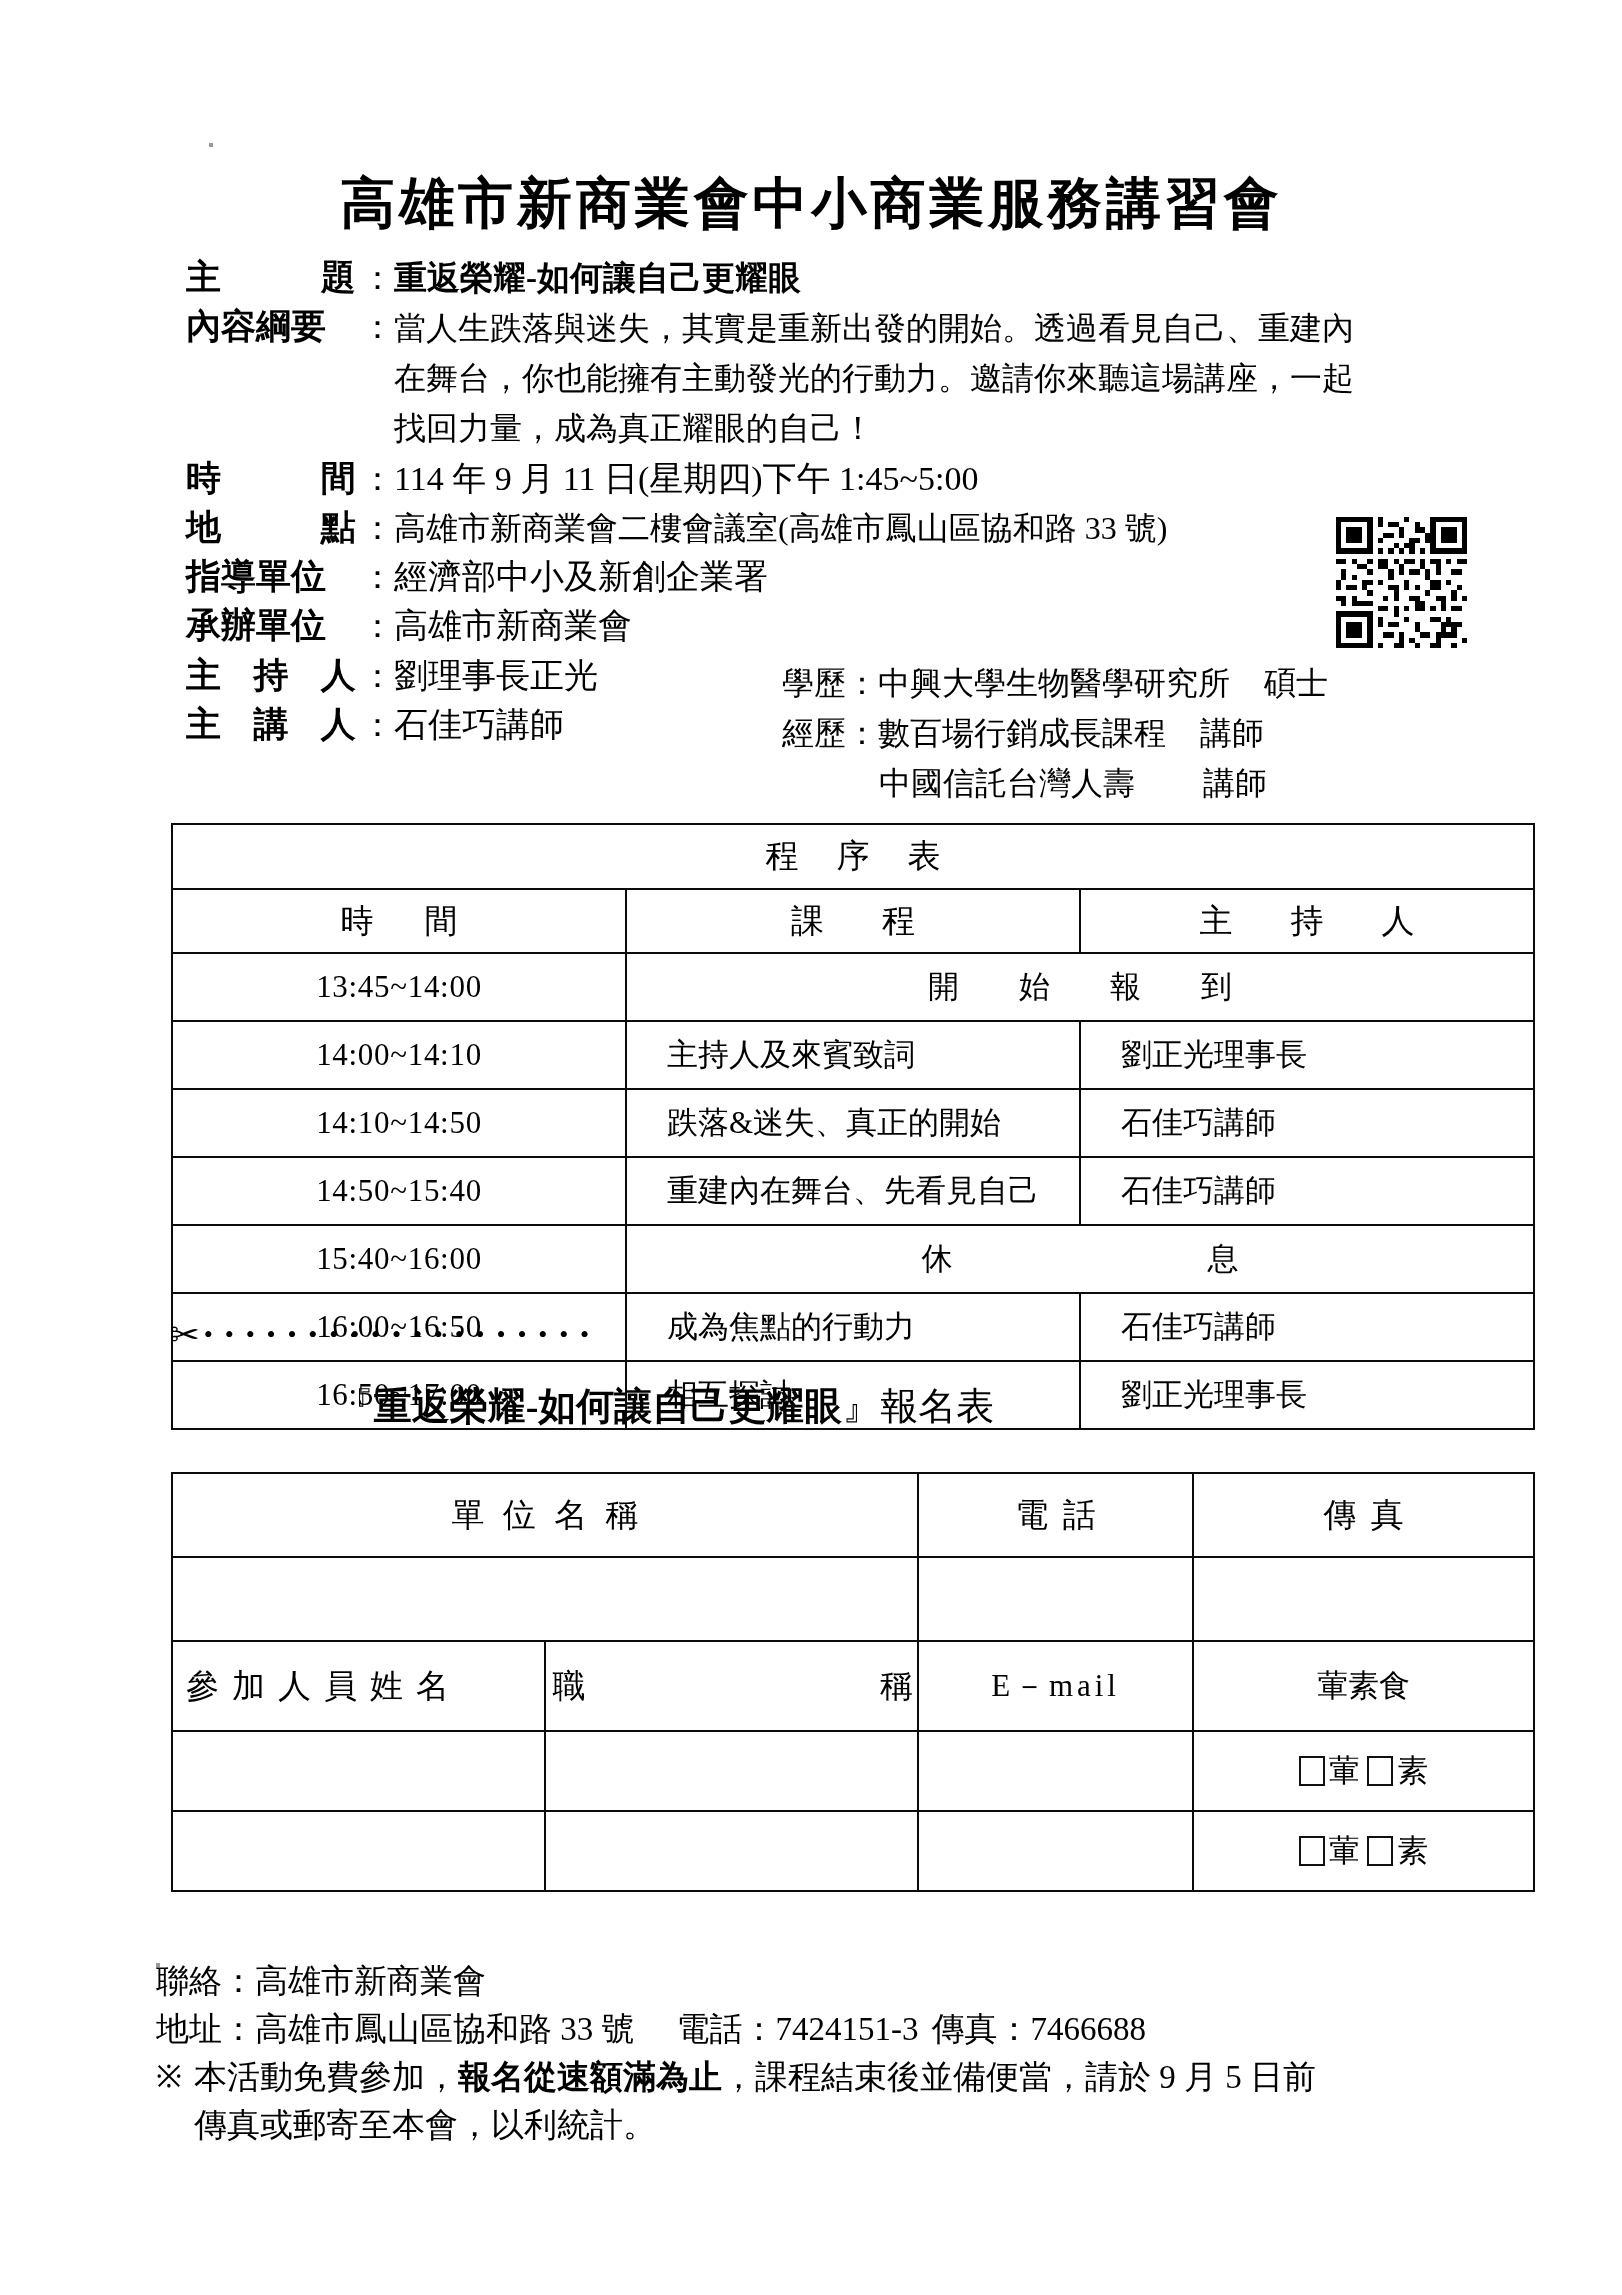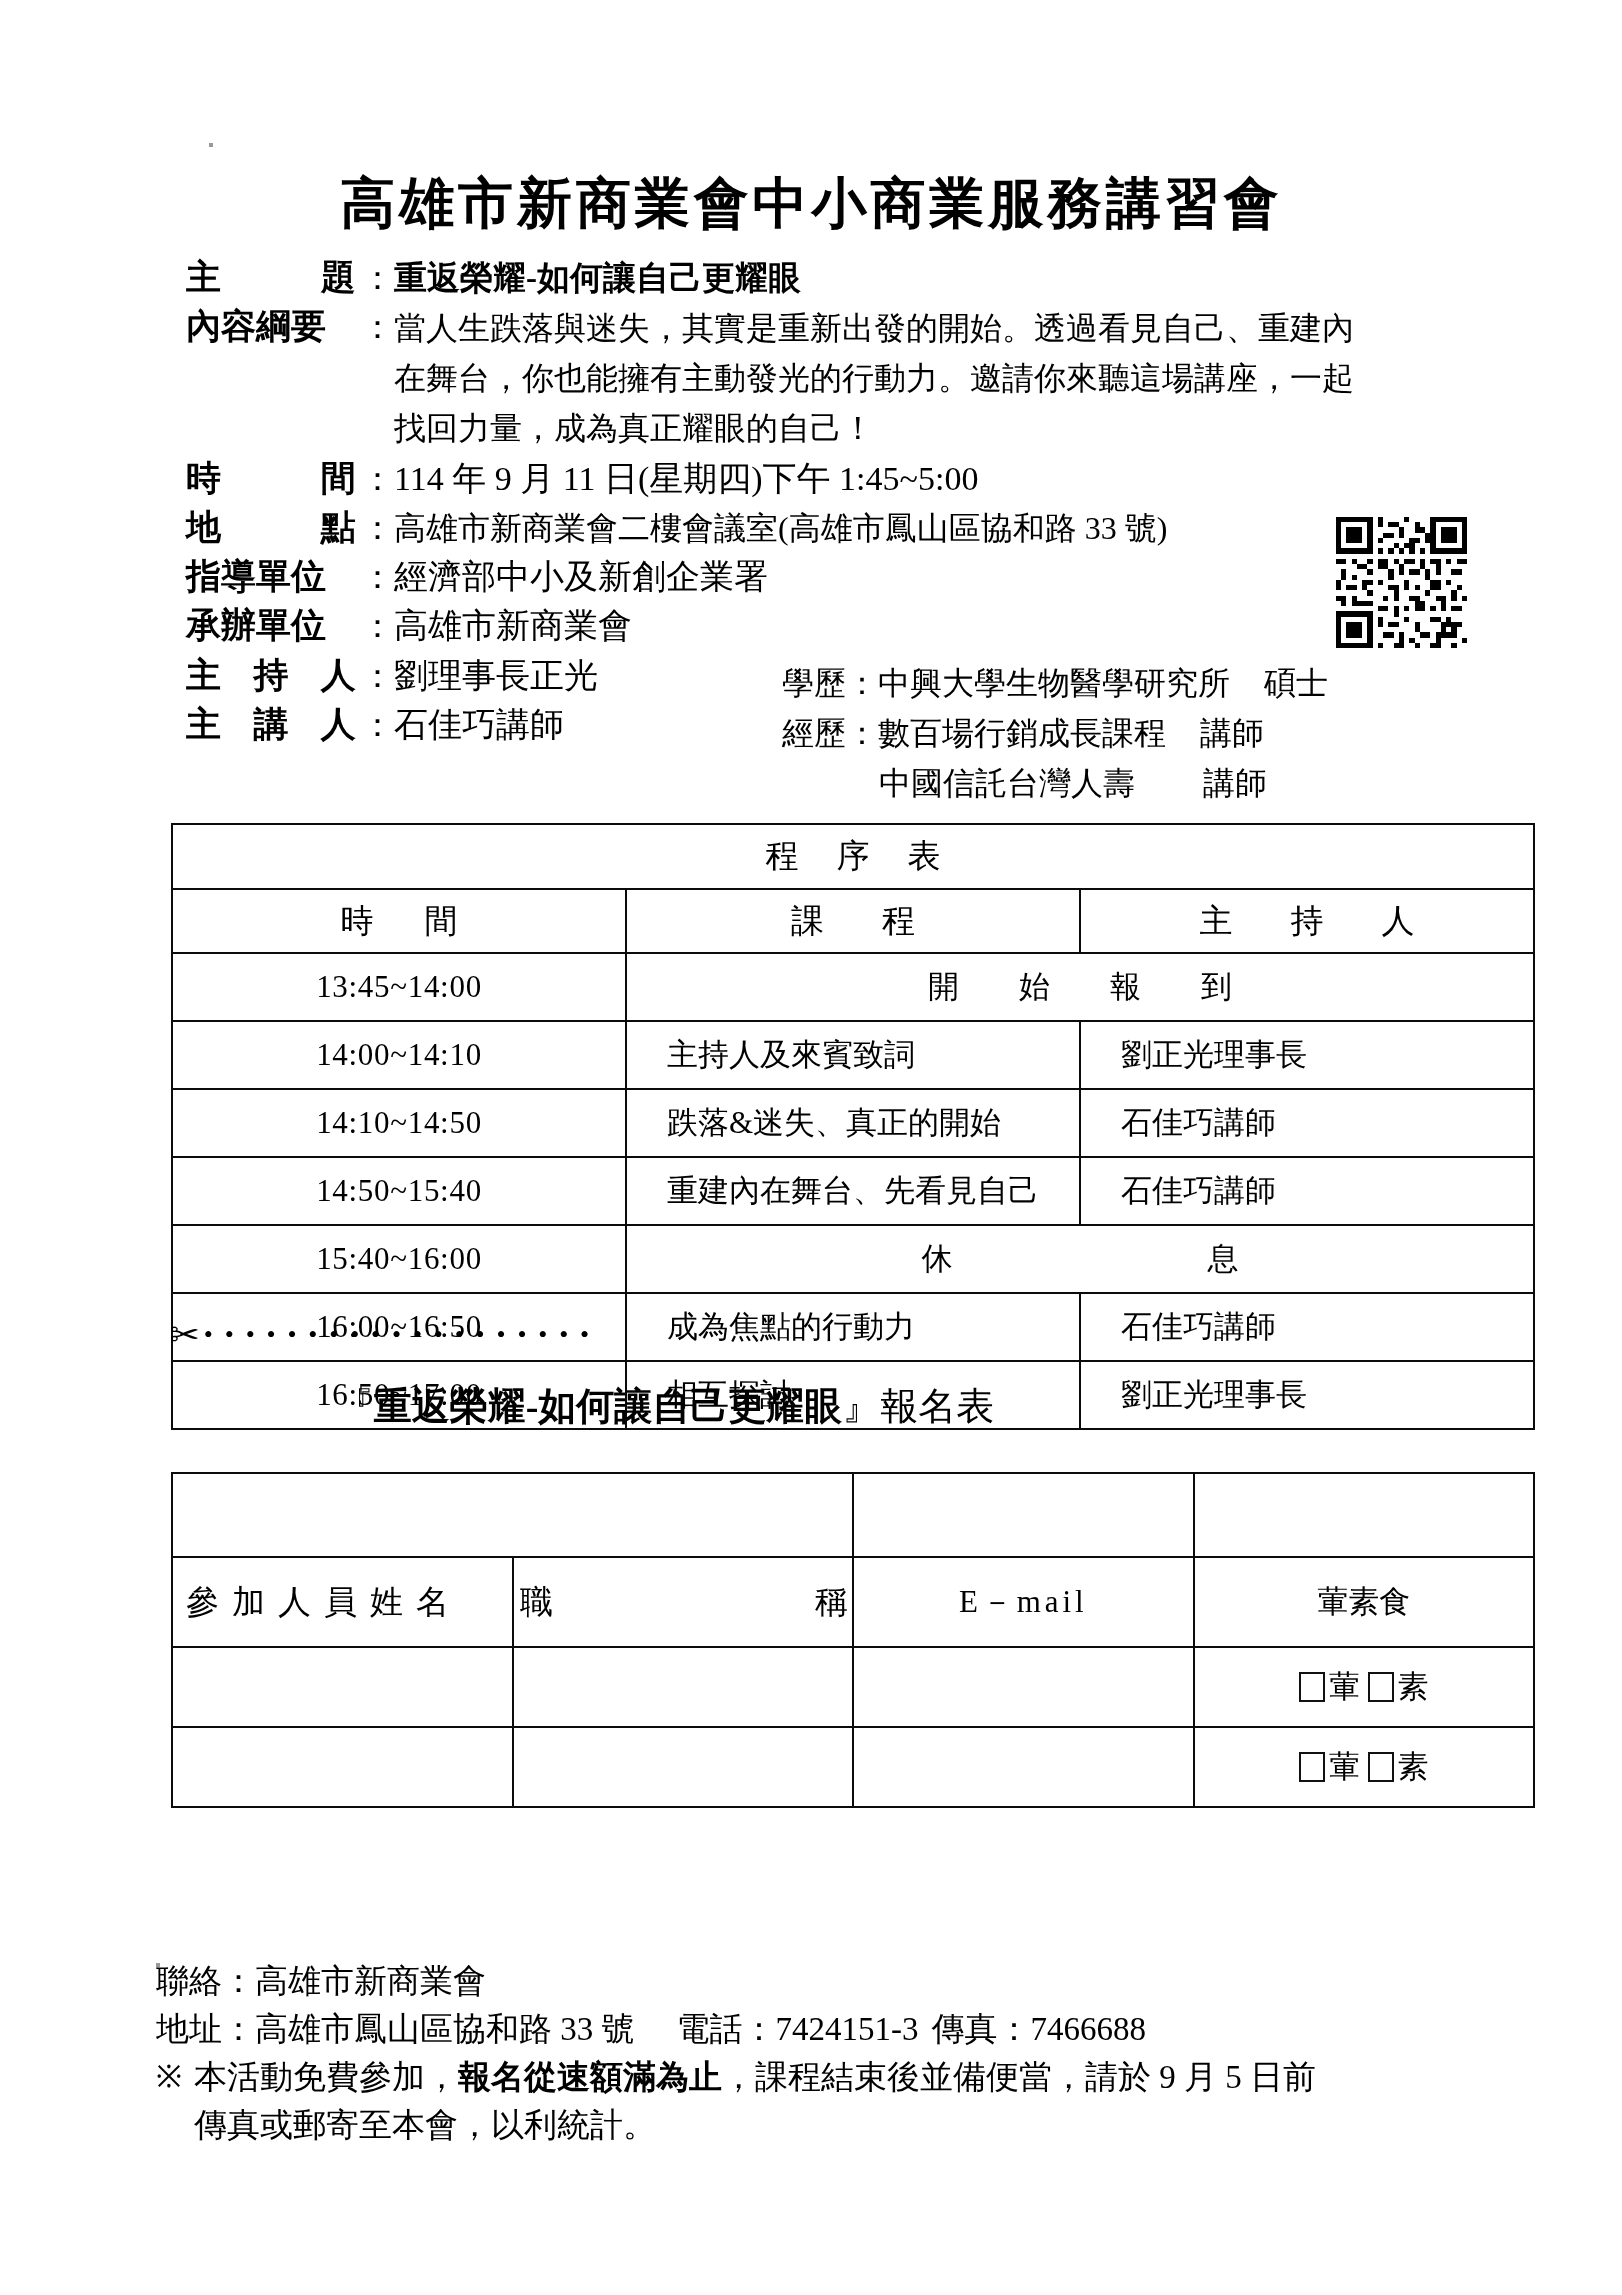--- a/index.html
+++ b/index.html
@@ -593,20 +593,31 @@
   </div>
 
   <div class="reg-title">
     <span>『</span><b>重返榮耀-如何讓自己更耀眼</b><span>』</span><span>報名表</span>
   </div>
 
   <div class="reg-wrap">
     <table class="doc-table">
 
       <tbody>
+          <tr>
+        <td class="reg-head-cell" colspan="2" style="width:746px">
+          <span class="spread-unit">單位名稱</span>
+        </td>
+        <td class="reg-head-cell" style="width:275px">
+          <span class="spread-2">電話</span>
+        </td>
+        <td class="reg-head-cell">
+          <span class="spread-2">傳真</span>
+        </td>
+      </tr>
 
       <tr>
         <td class="reg-blank-cell" colspan="2"></td>
         <td class="reg-blank-cell"></td>
         <td class="reg-blank-cell"></td>
       </tr>
 
       <tr>
         <td class="reg-head2-cell" style="width:288px">
           <span class="spread-name">參加人員姓名</span>

